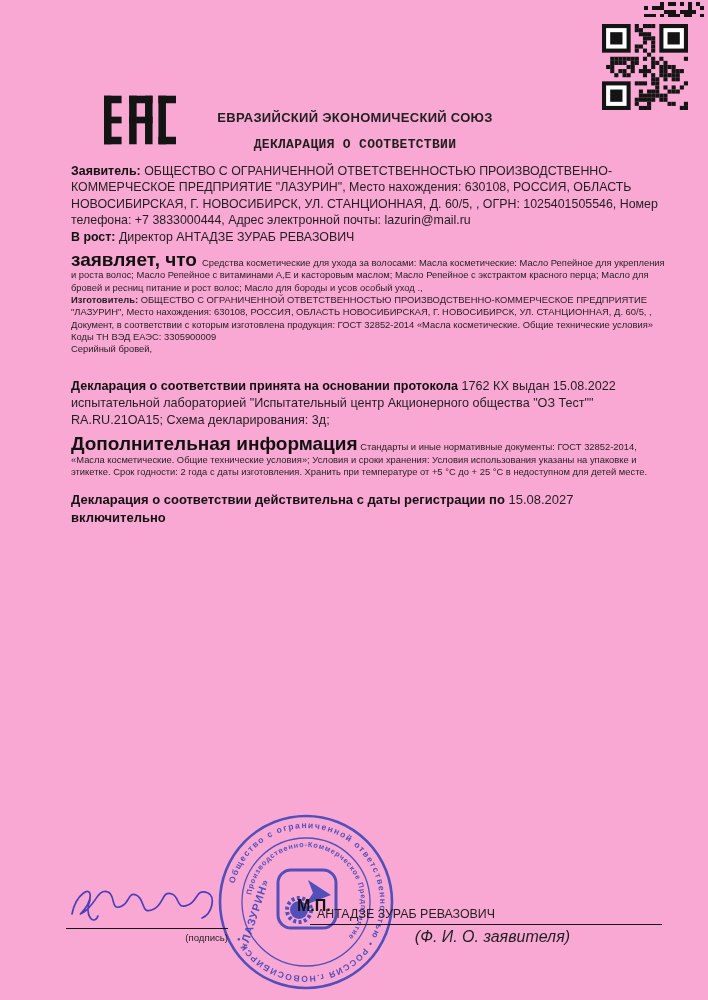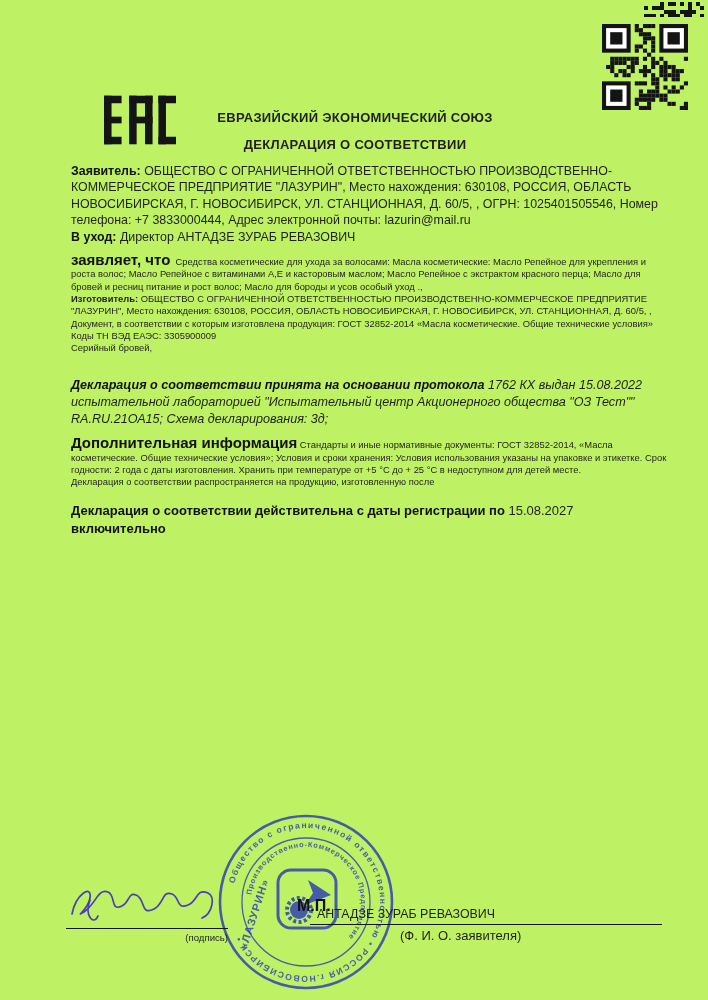--- a/index.html
+++ b/index.html
@@ -1,50 +1,50 @@
 <!DOCTYPE html>
 <html><head>
 <meta charset="utf-8">
 <style>
   html,body{margin:0;padding:0;background:#e8e8e8;}
   .page{
     position:relative;width:708px;height:1000px;margin:0 auto;
-    background:#bef264;overflow:hidden;
+    background:#f9a8d4;overflow:hidden;
     font-family:"Liberation Sans","DejaVu Sans",sans-serif;
     color:#1f1f1f;
   }
   
   .eac-logo{position:absolute;left:104px;top:92px;}
   .header-titles{position:absolute;left:120px;top:110px;width:470px;text-align:center;}
   .header-titles .line1{font-size:13px;font-weight:bold;letter-spacing:.3px;}
-  .header-titles .line2{font-size:13px;font-weight:bold;letter-spacing:.3px;margin-top:12px;}
+  .header-titles .line2{font-size:13px;font-weight:bold;letter-spacing:.3px;margin-top:12px;font-family:Liberation Mono, monospace;}
   .qr{position:absolute;left:602px;top:24px;}
   .qr-frag{position:absolute;left:644px;top:2px;}
   
   .col{position:absolute;left:71px;top:163px;width:600px;}
   p{margin:0;}
   .para{font-size:12.4px;line-height:16.4px;}
   .para b{color:#111;}
   .small{font-size:9.4px;line-height:12.3px;}
-  .lbl-lg{font-size:15px;font-weight:bold;color:#111;}
+  .lbl-lg{font-size:19px;font-weight:bold;color:#111;}
   .sec{margin-top:9px;}
   .sec-b{font-size:12.6px;line-height:17px;}
   .sec-b b{color:#111;}
-  .mt-lg{margin-top:23px;font-style:italic;}
+  .mt-lg{margin-top:23px;}
   .validity{margin-top:13px;font-size:13px;line-height:18px;font-weight:bold;color:#111;}
   .validity .reg-weight{font-weight:normal;color:#1f1f1f;margin-top:44px;}
   
   .stamp{position:absolute;left:198px;top:808px;}
   .signature{position:absolute;left:64px;top:874px;}
   .sig-line{position:absolute;left:66px;top:928px;width:162px;border-top:1.8px solid #161616;}
   .sig-caption{position:absolute;left:66px;top:932px;width:162px;text-align:right;font-size:9.6px;}
   .mp{position:absolute;left:297px;top:897px;font-size:16px;font-weight:bold;color:#111;}
   .fio{position:absolute;left:317px;top:907px;font-size:12.4px;}
   .fio-line{position:absolute;left:310px;top:924px;width:352px;border-top:1.6px solid #161616;}
-  .fio-caption{position:absolute;left:400px;top:928px;width:170px;text-align:left;font-size:13px;}
+  .fio-caption{position:absolute;left:400px;top:928px;width:170px;text-align:right;font-size:16px;font-style:italic;}
   .reg-row{position:absolute;left:57px;width:640px;font-size:12.8px;}
   .reg-row .lbl{font-weight:bold;color:#111;}
   .reg-row .val{position:absolute;left:423px;top:0;font-weight:normal;}
   .row1{top:950px;}
   .row2{top:974px;}
 </style>
 </head>
 <body>
 
 <div class="page">
@@ -230,36 +230,35 @@
         <rect x="28" y="12" width="4" height="4" fill="#141414"></rect>
         <rect x="32" y="12" width="4" height="4" fill="#141414"></rect>
         <rect x="40" y="12" width="4" height="4" fill="#141414"></rect>
         <rect x="44" y="12" width="4" height="4" fill="#141414"></rect>
         <rect x="56" y="12" width="4" height="4" fill="#141414"></rect>
       </svg></div>
 
   <div class="col">
 
     <p class="para"><b>Заявитель:</b> <span>ОБЩЕСТВО С ОГРАНИЧЕННОЙ ОТВЕТСТВЕННОСТЬЮ ПРОИЗВОДСТВЕННО-КОММЕРЧЕСКОЕ ПРЕДПРИЯТИЕ "ЛАЗУРИН", Место нахождения: 630108, РОССИЯ, ОБЛАСТЬ НОВОСИБИРСКАЯ, Г. НОВОСИБИРСК, УЛ. СТАНЦИОННАЯ, Д. 60/5,  , ОГРН: 1025401505546, Номер телефона: +7 3833000444, Адрес электронной почты: lazurin@mail.ru</span></p>
-    <p class="para"><b>В уход:</b> <span>Директор АНТАДЗЕ ЗУРАБ РЕВАЗОВИЧ</span></p>
+    <p class="para"><b>В рост:</b> <span>Директор АНТАДЗЕ ЗУРАБ РЕВАЗОВИЧ</span></p>
 
     <div class="sec">
       <p class="small"><span class="lbl-lg">заявляет, что</span>&nbsp;&nbsp;<span>Средства косметические для ухода за волосами: Масла косметические: Масло Репейное для укрепления и роста волос; Масло Репейное с витаминами А,Е и касторовым маслом; Масло Репейное с экстрактом красного перца; Масло для бровей и ресниц питание и рост волос; Масло для бороды и усов особый уход .,</span></p>
       <p class="small"><b>Изготовитель:</b> <span>ОБЩЕСТВО С ОГРАНИЧЕННОЙ ОТВЕТСТВЕННОСТЬЮ ПРОИЗВОДСТВЕННО-КОММЕРЧЕСКОЕ ПРЕДПРИЯТИЕ "ЛАЗУРИН", Место нахождения: 630108, РОССИЯ, ОБЛАСТЬ НОВОСИБИРСКАЯ, Г. НОВОСИБИРСК, УЛ. СТАНЦИОННАЯ, Д. 60/5,  ,</span></p>
       <p class="small">Документ, в соответствии с которым изготовлена продукция: ГОСТ 32852-2014 «Масла косметические. Общие технические условия»</p>
       <p class="small">Коды ТН ВЭД ЕАЭС: 3305900009</p>
       <p class="small">Серийный бровей,</p>
     </div>
 
 
     <p class="sec-b mt-lg"><b>Декларация о соответствии принята на основании протокола</b> <span>1762 КХ выдан 15.08.2022 испытательной лабораторией "Испытательный центр Акционерного общества "ОЗ Тест"" RA.RU.21ОА15; Схема декларирования: 3д;</span></p>
 
     <div class="sec">
       <p class="small"><span class="lbl-lg">Дополнительная информация</span> <span>Стандарты и иные нормативные документы: ГОСТ 32852-2014, «Масла косметические. Общие технические условия»; Условия и сроки хранения: Условия использования указаны на упаковке и этикетке. Срок годности: 2 года с даты изготовления. Хранить при температуре от +5 °С до + 25 °С  в недоступном для детей месте.</span></p>
-      <p class="small">Декларация о соответствии распространяется на продукцию, изготовленную после</p>
     </div>
 
     <p class="validity"><span>Декларация о соответствии действительна с даты регистрации по</span> <span class="reg-weight">15.08.2027</span><br><span>включительно</span></p>
 
   </div>
 
   <div class="stamp">
     <svg width="216" height="186" viewBox="0 0 216 186">
       <defs>
         <path id="oc" d="M108,94 m-74,0 a74,74 0 1,1 148,0 a74,74 0 1,1 -148,0"></path>

